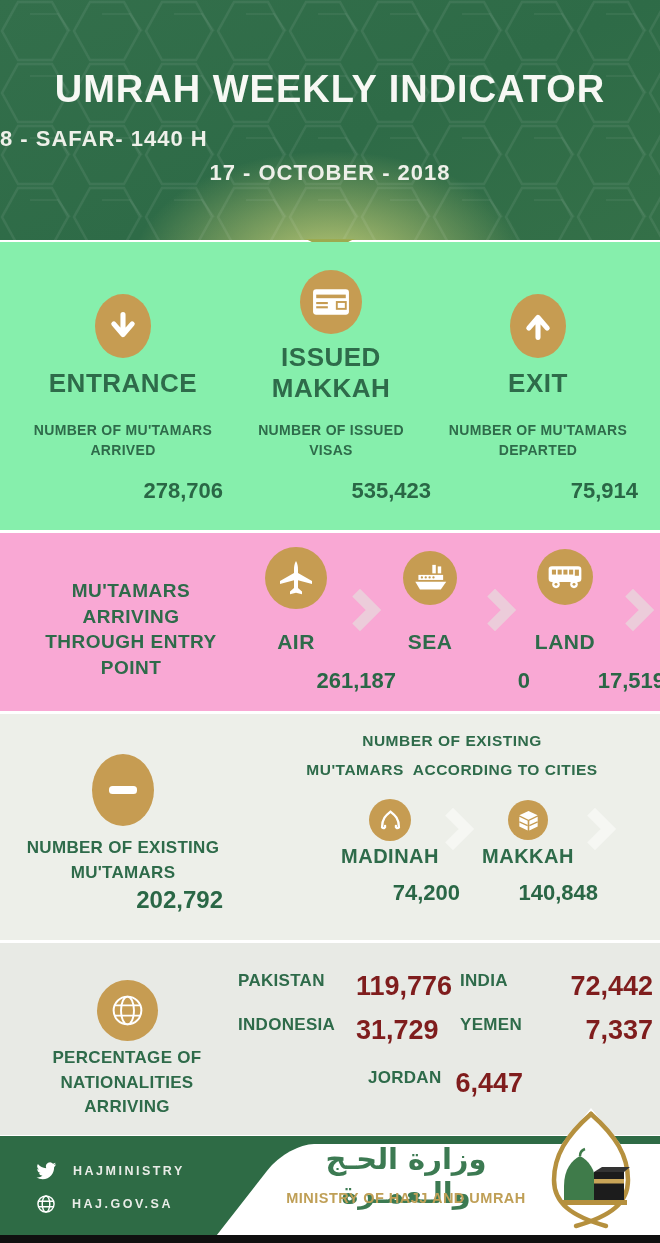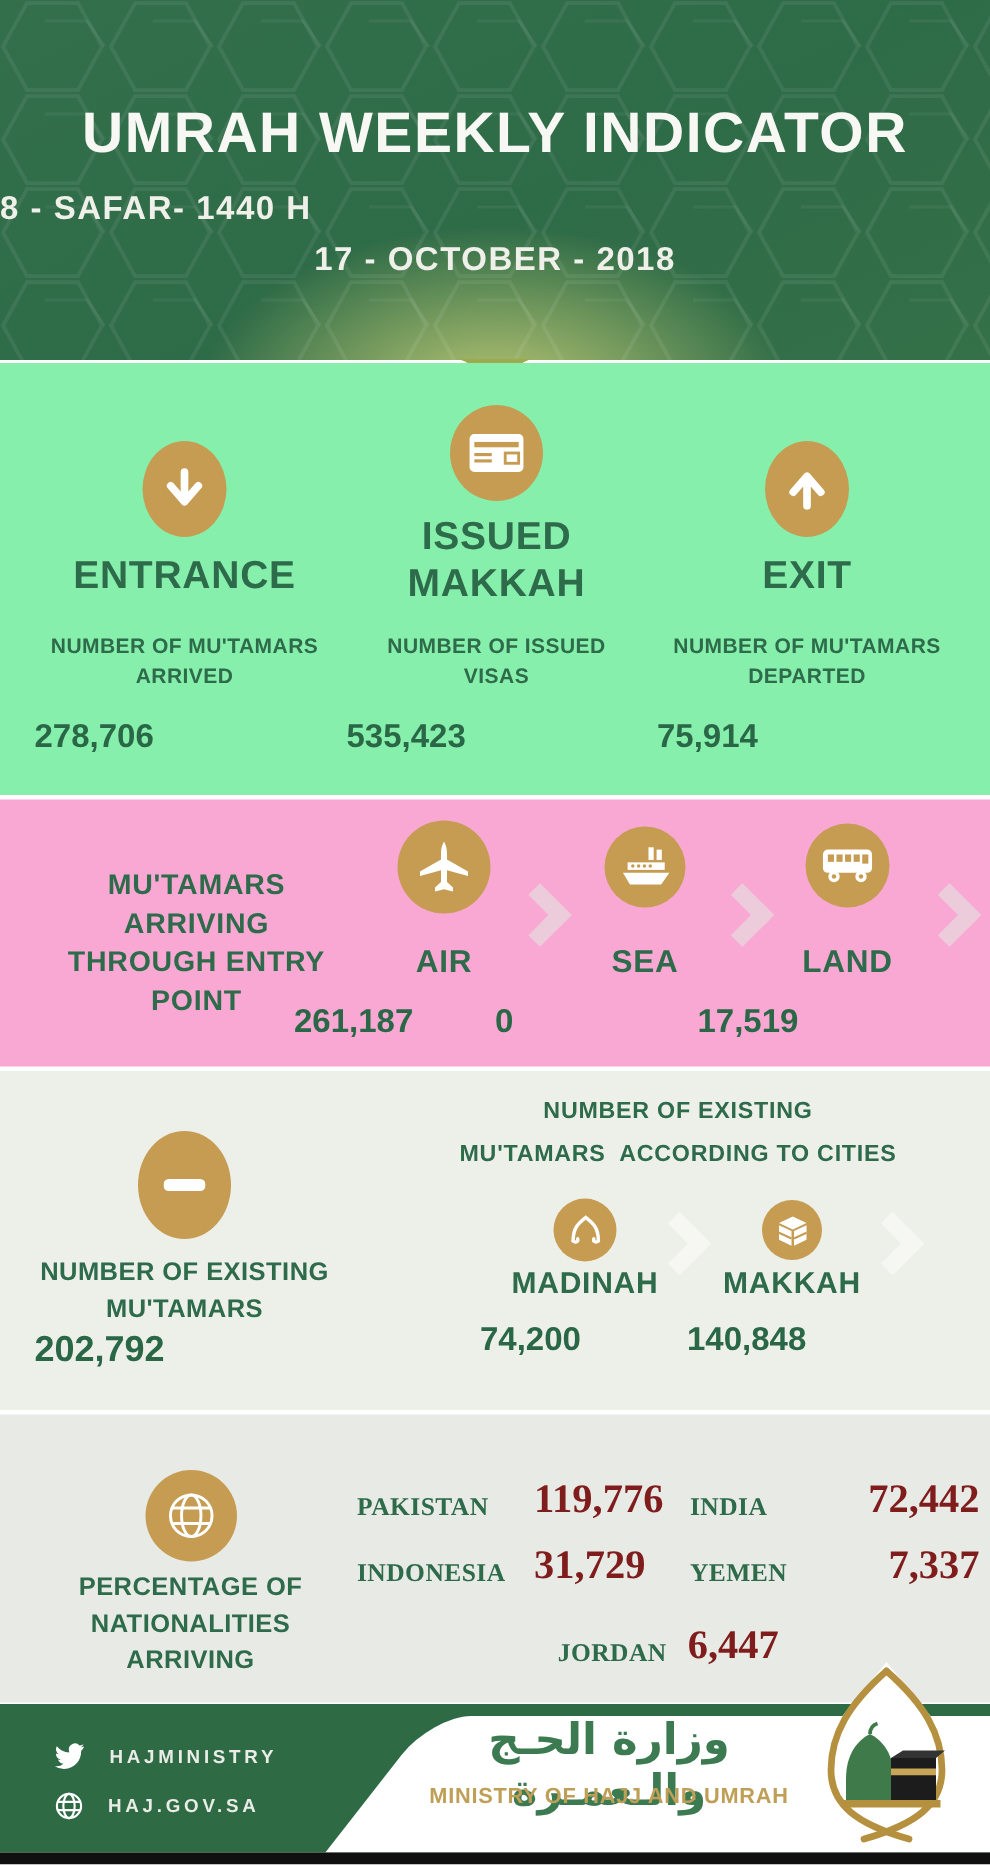--- a/index.html
+++ b/index.html
@@ -28,30 +28,30 @@
   .s2 { top:533px; height:178px; background:#f9a8d4; }
   .s3 { top:714px; height:226px; background:#edefe9; }
   .s4 { top:943px; height:192px; background:#e8eae5; }
 
   .gold-circle { position:absolute; background:#c69c52; border-radius:50%;
     display:flex; align-items:center; justify-content:center; }
 
   .lbl  { position:absolute; color:#2e6b4a; font-weight:bold; text-align:center; letter-spacing:.5px; }
   .cap  { position:absolute; color:#2e6b4a; font-weight:bold; text-align:center;
           font-size:14px; line-height:1.45; letter-spacing:.3px; }
-  .val  { position:absolute; color:#2a6746; font-weight:bold; text-align:left; font-size:22px; }
+  .val  { position:absolute; color:#2a6746; font-weight:bold; text-align:right; font-size:22px; }
 
   .chev { position:absolute; width:30px; height:30px;
     border-top:11px solid rgba(226,229,221,.6); border-right:11px solid rgba(226,229,221,.6);
     transform:rotate(45deg); }
   .chev.onGray { border-top-color:rgba(248,249,245,.8); border-right-color:rgba(248,249,245,.8); }
 
   
   .nat-rows { position:absolute; left:238px; top:28px; width:415px; }
-  .nat-row { display:flex; align-items:flex-end; height:44px;font-family:Liberation Serif, serif; }
+  .nat-row { display:flex; align-items:flex-start; height:44px; }
   .nat-label { color:#2e6b4a; font-weight:bold; font-size:17px; letter-spacing:.3px; }
   .nat-value { color:#7f1d1d; font-weight:bold; font-size:27px; }
   .w112{width:118px;} .w100{width:104px;} .w88{width:96px;} .vright{width:97px; text-align:right;}
   .nat-row-center { justify-content:center; margin-top:9px; }
   .nat-row-center .nat-label { margin-right:14px; }
 
   
   .footer { position:absolute; left:0; top:1136px; width:660px; height:99px; background:#2e6b45; }
   .white-panel { position:absolute; left:288px; top:8px; width:470px; height:91px; background:#ffffff;
     transform:skewX(-38deg); transform-origin:0 0; border-top-left-radius:26px; }

